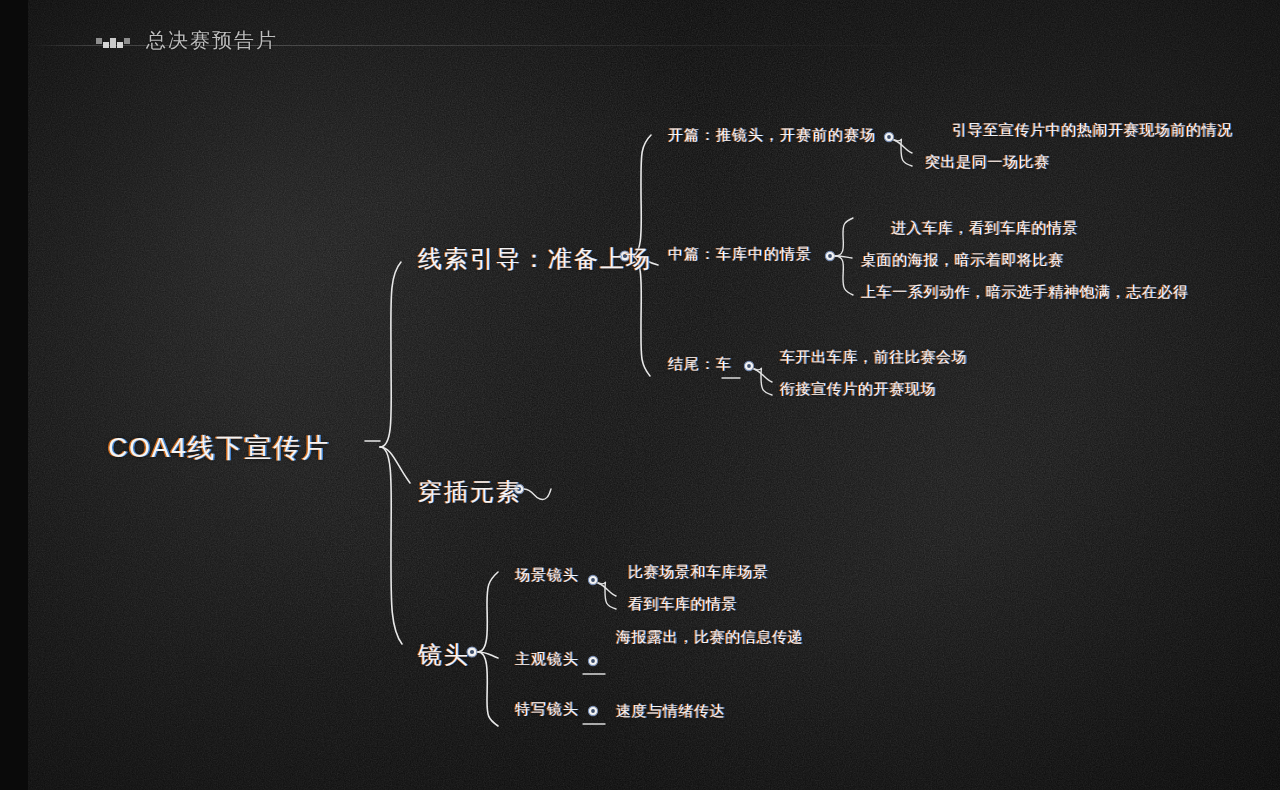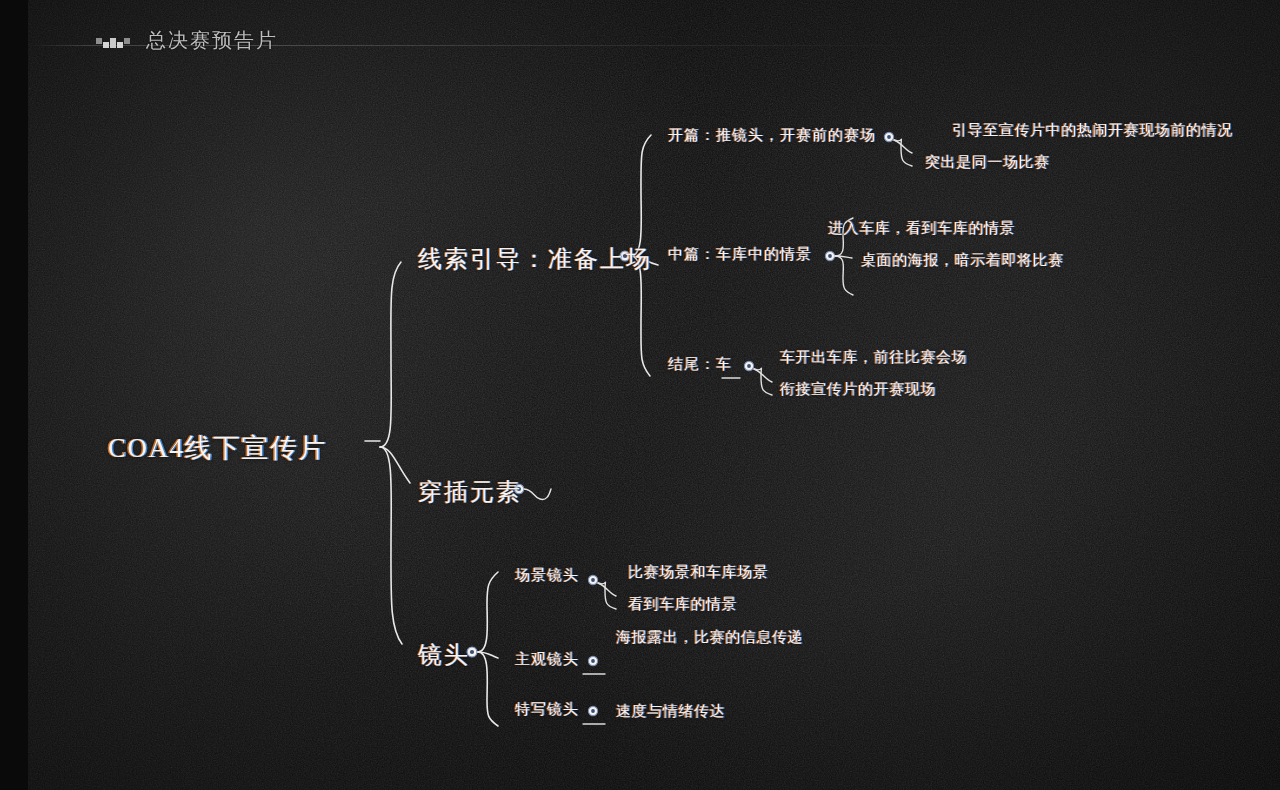--- a/index.html
+++ b/index.html
@@ -102,21 +102,20 @@
        1.1px 0 0 rgba(70,150,255,0.72),
        0 0 3px rgba(0,0,0,0.85);
   }
   .root {
     font-size: 27px;
     letter-spacing: 1.5px;
     text-shadow:
       -1.4px 0 0 rgba(255,130,30,0.78),
        1.4px 0 0 rgba(80,160,255,0.78),
        0 0 4px rgba(0,0,0,0.85);
-    font-family: Liberation Serif, serif;
   }
   .lvl1 { font-size: 24px; letter-spacing: 2px; }
   .lvl2 { font-size: 15px; letter-spacing: 1px; }
   .lvl3 { font-size: 15px; letter-spacing: 0.6px; }
 
   
   #wires {
     position: absolute;
     inset: 0;
     z-index: 4;
@@ -263,24 +262,25 @@
     <div class="node lvl2" style="left:640px; top:126px;">开篇：推镜头，开赛前的赛场</div>
 
     <div class="node lvl2" style="left:640px; top:245px;">中篇：车库中的情景</div>
 
     <div class="node lvl2" style="left:640px; top:355px;">结尾：车</div>
 
     <div class="node lvl3" style="left:924px; top:121px;">引导至宣传片中的热闹开赛现场前的情况</div>
 
     <div class="node lvl3" style="left:897px; top:153px;">突出是同一场比赛</div>
 
-    <div class="node lvl3" style="left:800px; top:219px;">进入车库，看到车库的情景</div>
+    <div class="node lvl3" style="left:863px; top:219px;">进入车库，看到车库的情景</div>
 
     <div class="node lvl3" style="left:833px; top:251px;">桌面的海报，暗示着即将比赛</div>
 
+    <div class="node lvl3" style="left:833px; top:283px;">上车一系列动作，暗示选手精神饱满，志在必得</div>
 
     <div class="node lvl3" style="left:752px; top:348px;">车开出车库，前往比赛会场</div>
 
     <div class="node lvl3" style="left:752px; top:380px;">衔接宣传片的开赛现场</div>
 
 
     <div class="node lvl2" style="left:487px; top:566px;">场景镜头</div>
 
     <div class="node lvl2" style="left:487px; top:650px;">主观镜头</div>
 

